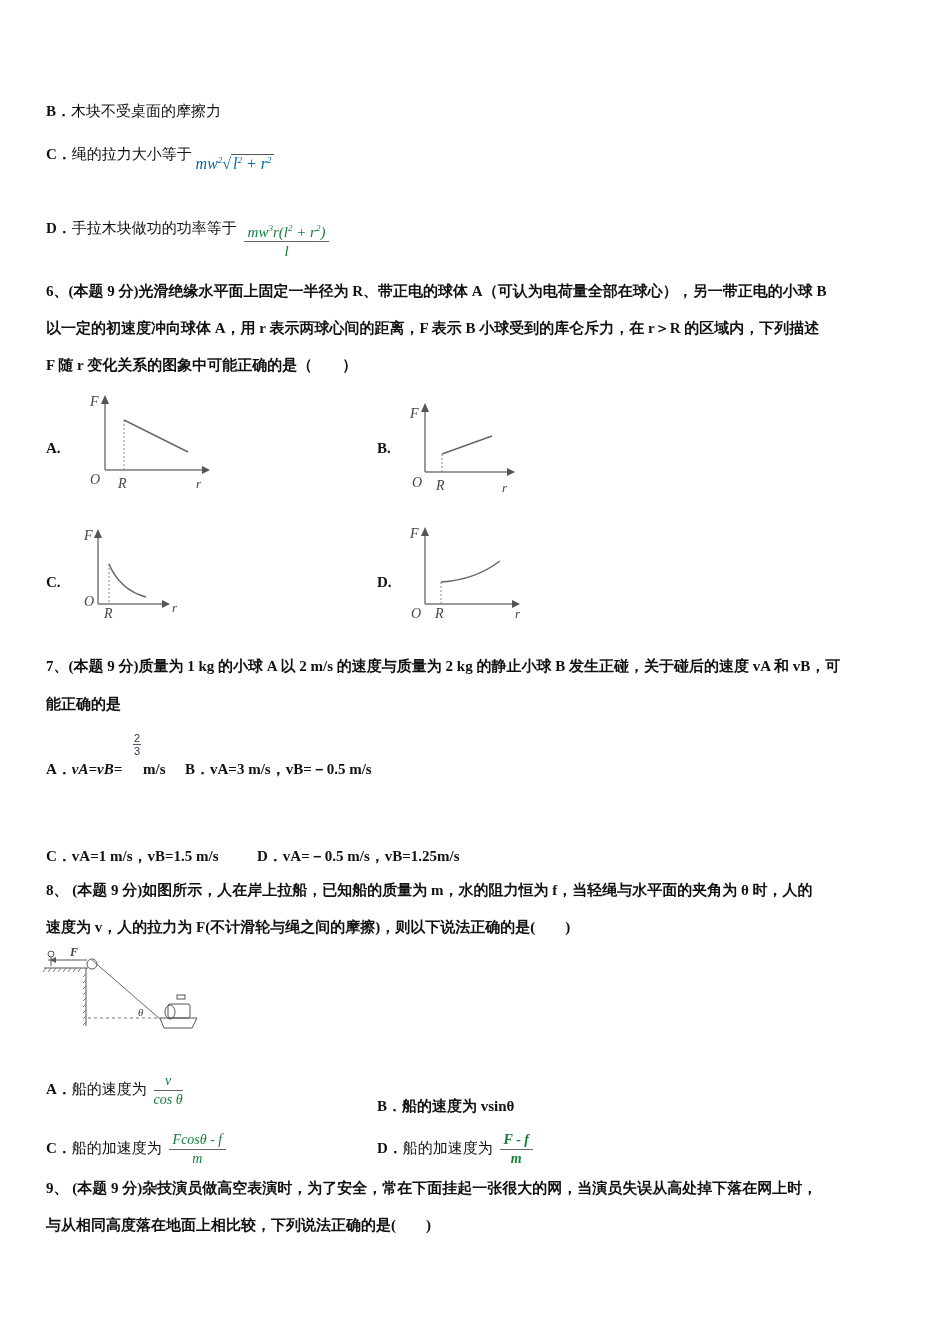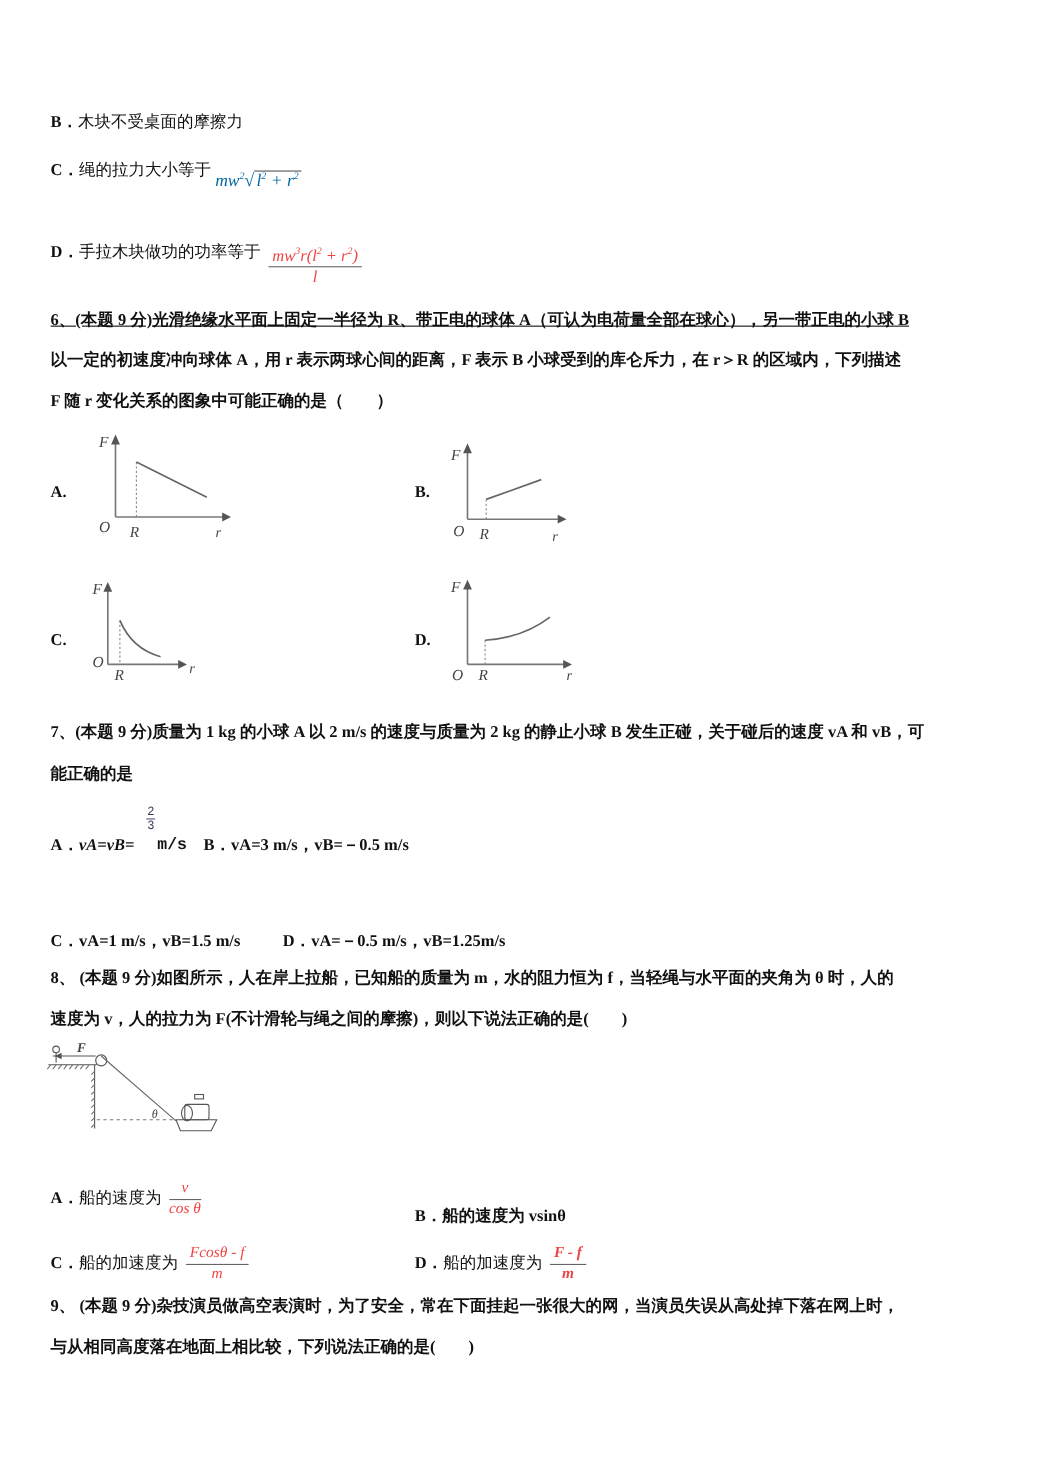--- a/index.html
+++ b/index.html
@@ -3,21 +3,21 @@
 <meta charset="utf-8">
 <style>
   html, body { margin:0; padding:0; background:#ffffff; }
   body { width:950px; height:1344px; position:relative; overflow:hidden;
          font-family:"Liberation Serif","DejaVu Serif",serif; color:#111; font-size:15px; }
   .abs { position:absolute; }
   .line { position:absolute; left:46px; white-space:nowrap; font-size:15px; line-height:20px; }
   .b { font-weight:bold; }
   .i { font-style:italic; }
   .opt-label { font-weight:bold; }
-  .math { font-family:"Liberation Serif","DejaVu Serif",serif; font-style:italic; color:#ef4444; }
+  .math { font-family:"Liberation Serif","DejaVu Serif",serif; font-style:italic; color:#15803d; }
   .frac { display:inline-block; vertical-align:middle; text-align:center; margin-left:3px; }
   .frac .num { display:block; padding:0 4px; border-bottom:1px solid #666; font-size:14px; line-height:18px; }
   .frac .den { display:block; font-size:14px; line-height:18px; }
   .sup { font-size:9px; vertical-align:super; }
   svg text { font-family:"Liberation Serif","DejaVu Serif",serif; font-style:italic; fill:#444; }
   .graph-label { position:absolute; font-weight:bold; font-size:15px; }
 </style>
 </head>
 <body>
 
@@ -29,21 +29,21 @@
   <span class="math" style="position:relative;top:10px;font-size:16px;color:#0369a1;">mw<span class="sup">2</span><span style="font-style:normal;">√</span><span style="border-top:1px solid #555;padding:0 2px;">l<span class="sup">2</span> + r<span class="sup">2</span></span></span>
 </div>
 <div class="line" style="top:209px;">
   <span class="opt-label">D．</span><span>手拉木块做功的功率等于</span>
   <span class="frac math" style="position:relative;top:10px;">
     <span class="num" style="font-size:15px;">mw<span class="sup">3</span>r(l<span class="sup">2</span> + r<span class="sup">2</span>)</span>
     <span class="den" style="font-size:15px;">l</span>
   </span>
 </div>
 
-<div class="line b" style="top:281px;text-decoration:underline;">6、(本题 9 分)光滑绝缘水平面上固定一半径为 R、带正电的球体 A（可认为电荷量全部在球心），另一带正电的小球 B</div>
+<div class="line b" style="top:281px;">6、(本题 9 分)光滑绝缘水平面上固定一半径为 R、带正电的球体 A（可认为电荷量全部在球心），另一带正电的小球 B</div>
 <div class="line b" style="top:318px;">以一定的初速度冲向球体 A，用 r 表示两球心间的距离，F 表示 B 小球受到的库仑斥力，在 r＞R 的区域内，下列描述</div>
 <div class="line b" style="top:355px;">F 随 r 变化关系的图象中可能正确的是（　　）</div>
 
 <div class="graph-label" style="left:46px;top:440px;">A.</div>
 <svg class="abs" style="left:80px;top:392px;" width="140" height="100">
   <line x1="25" y1="10" x2="25" y2="78" stroke="#777" stroke-width="1.5"></line>
   <polygon points="21,12 25,3 29,12" fill="#555"></polygon>
   <line x1="25" y1="78" x2="125" y2="78" stroke="#777" stroke-width="1.5"></line>
   <polygon points="122,74 130,78 122,82" fill="#555"></polygon>
   <line x1="44" y1="28" x2="44" y2="78" stroke="#888" stroke-dasharray="2,2"></line>
@@ -99,21 +99,21 @@
 <div class="line b" style="top:656px;">7、(本题 9 分)质量为 1 kg 的小球 A 以 2 m/s 的速度与质量为 2 kg 的静止小球 B 发生正碰，关于碰后的速度 vA 和 vB，可</div>
 <div class="line b" style="top:694px;">能正确的是</div>
 
 <div class="line b" style="top:759px;">
   <span class="opt-label">A．</span><span class="i">vA=vB=</span>
 </div>
 <div class="abs" style="left:133px;top:732px;font-size:11px;line-height:12px;color:#335;text-align:center;font-family:'Liberation Sans',sans-serif;">
   <div style="border-bottom:1px solid #557;padding:0 1px;">2</div>
   <div>3</div>
 </div>
-<div class="abs b" style="left:143px;top:759px;font-size:15px;line-height:20px;font-family:Liberation Mono, monospace;">m/s</div>
+<div class="abs b" style="left:143px;top:759px;font-size:15px;line-height:20px;">m/s</div>
 <div class="abs b" style="left:185px;top:759px;font-size:15px;line-height:20px;white-space:nowrap;">
   <span class="opt-label">B．</span><span>vA=3 m/s，vB=－0.5 m/s</span>
 </div>
 
 <div class="line b" style="top:846px;">
   <span class="opt-label">C．</span><span>vA=1 m/s，vB=1.5 m/s</span>
 </div>
 <div class="abs b" style="left:257px;top:846px;font-size:15px;line-height:20px;white-space:nowrap;">
   <span class="opt-label">D．</span><span>vA=－0.5 m/s，vB=1.25m/s</span>
 </div>

